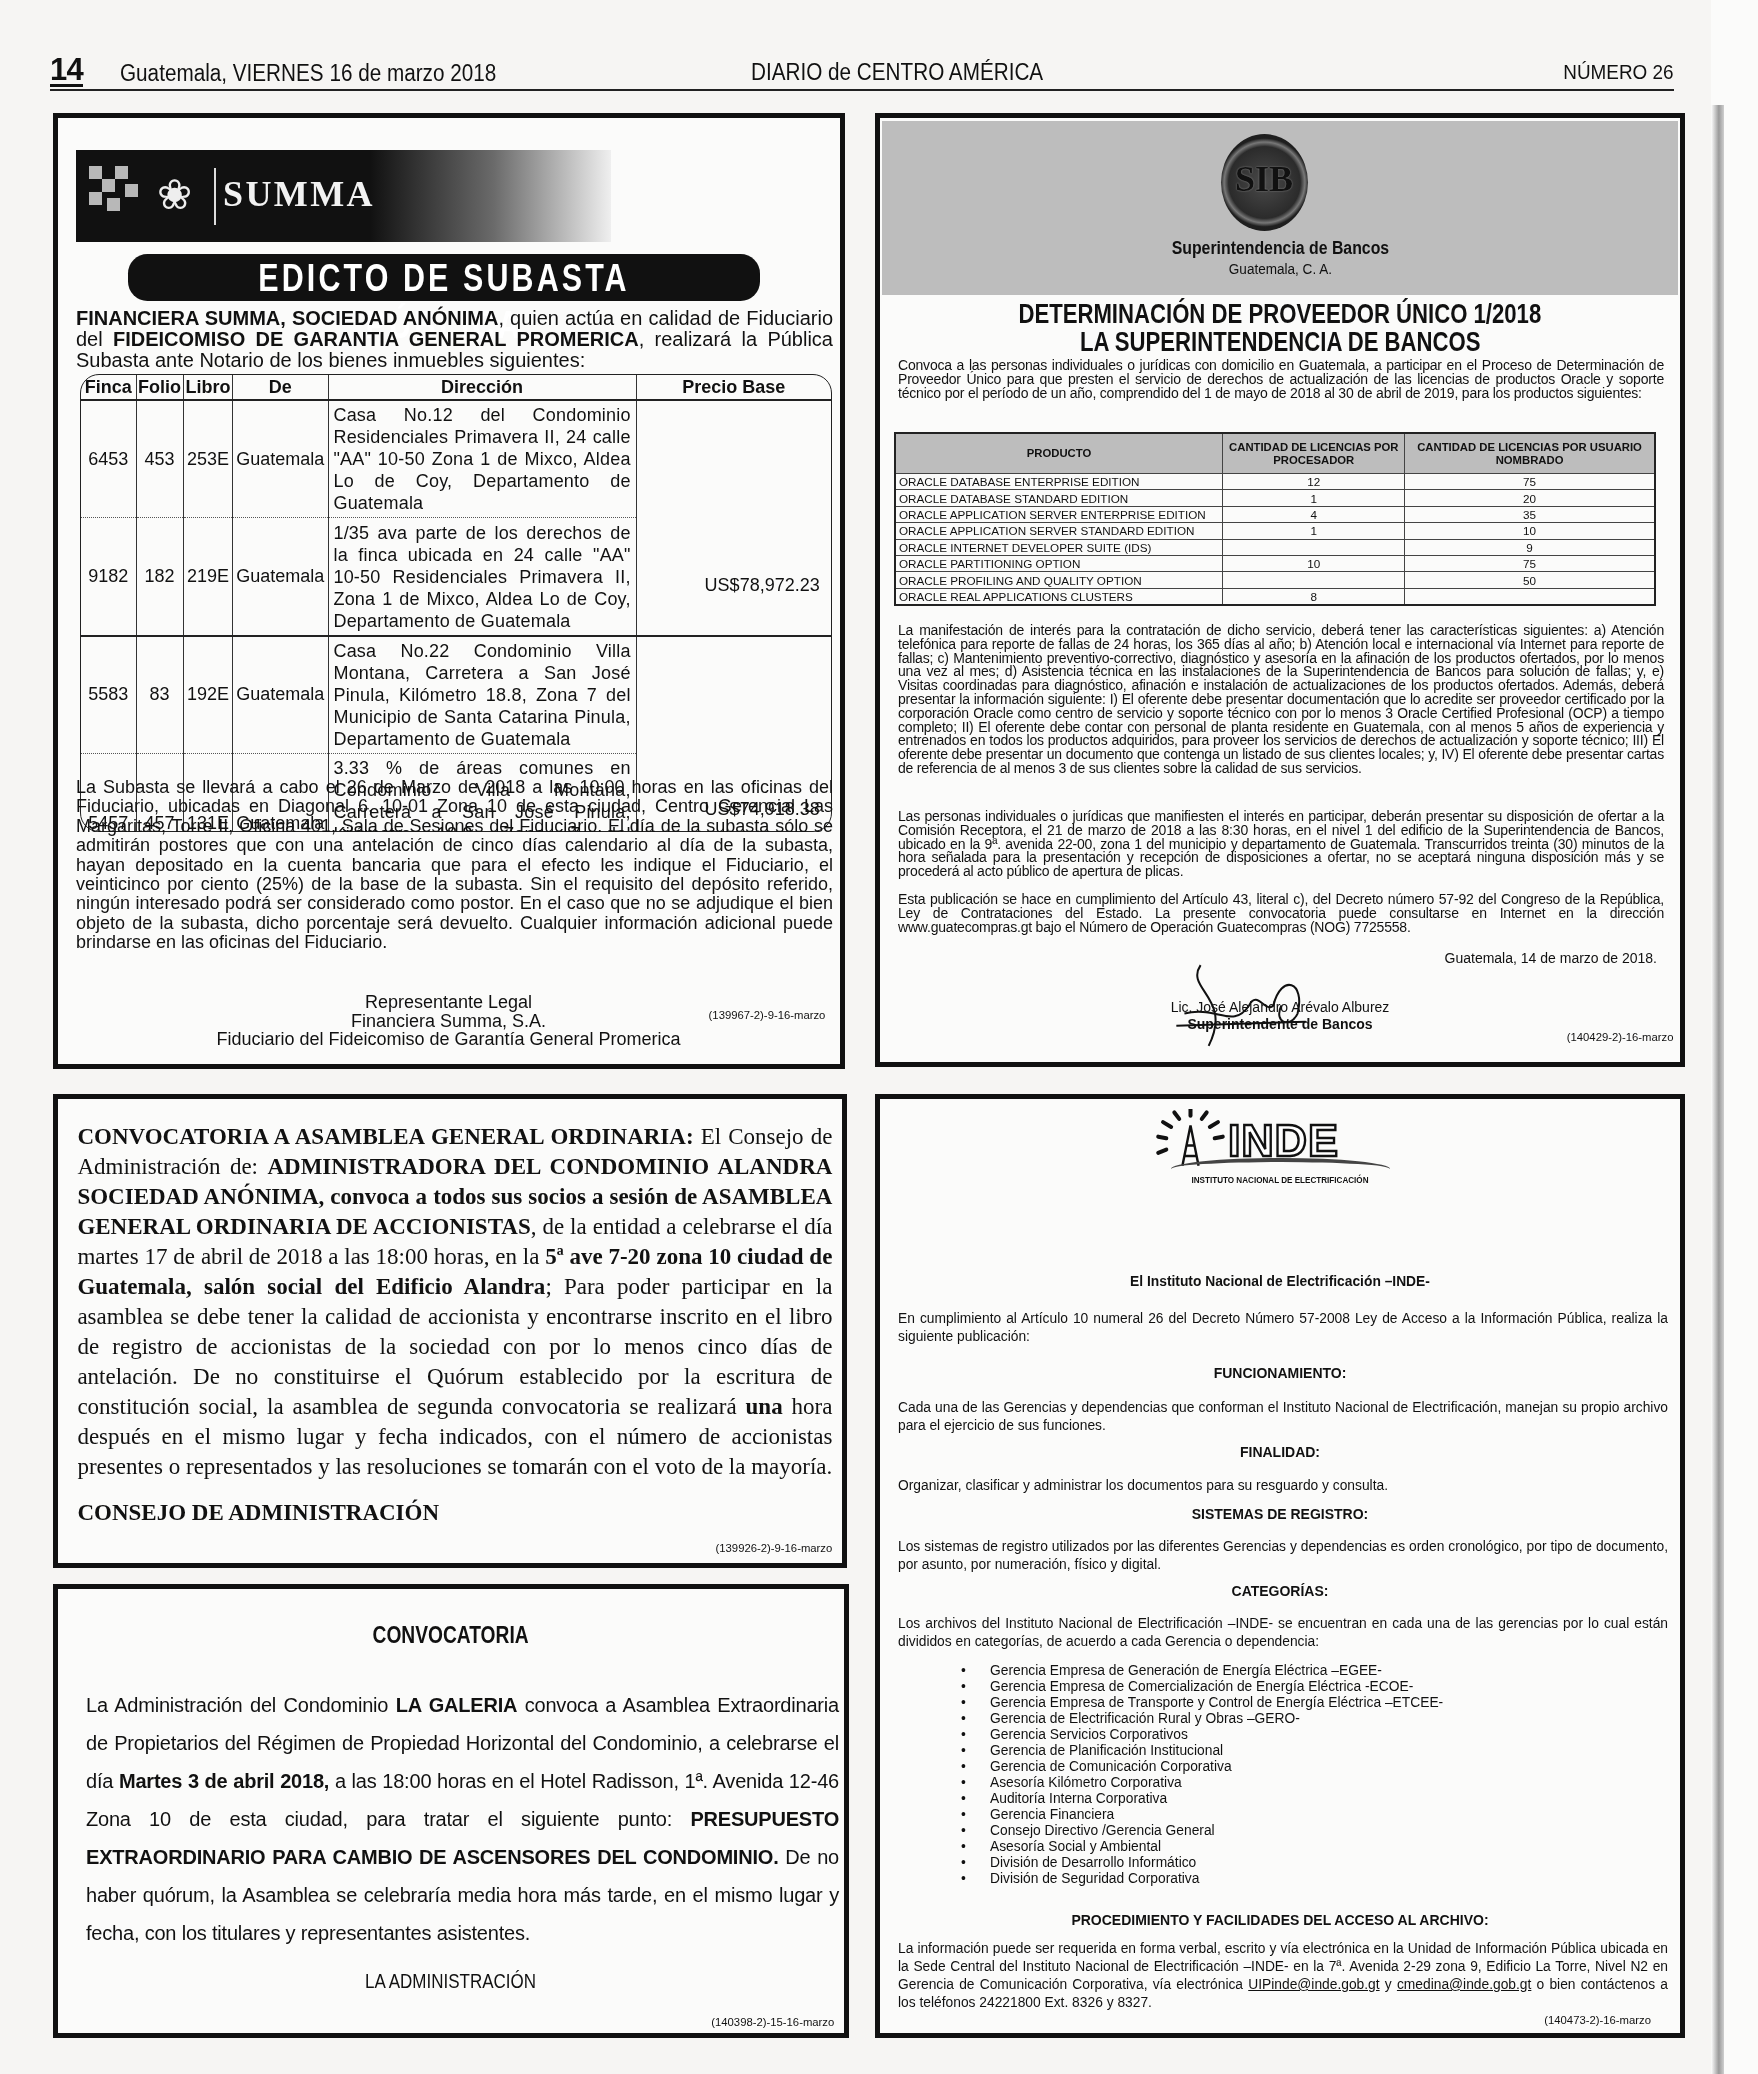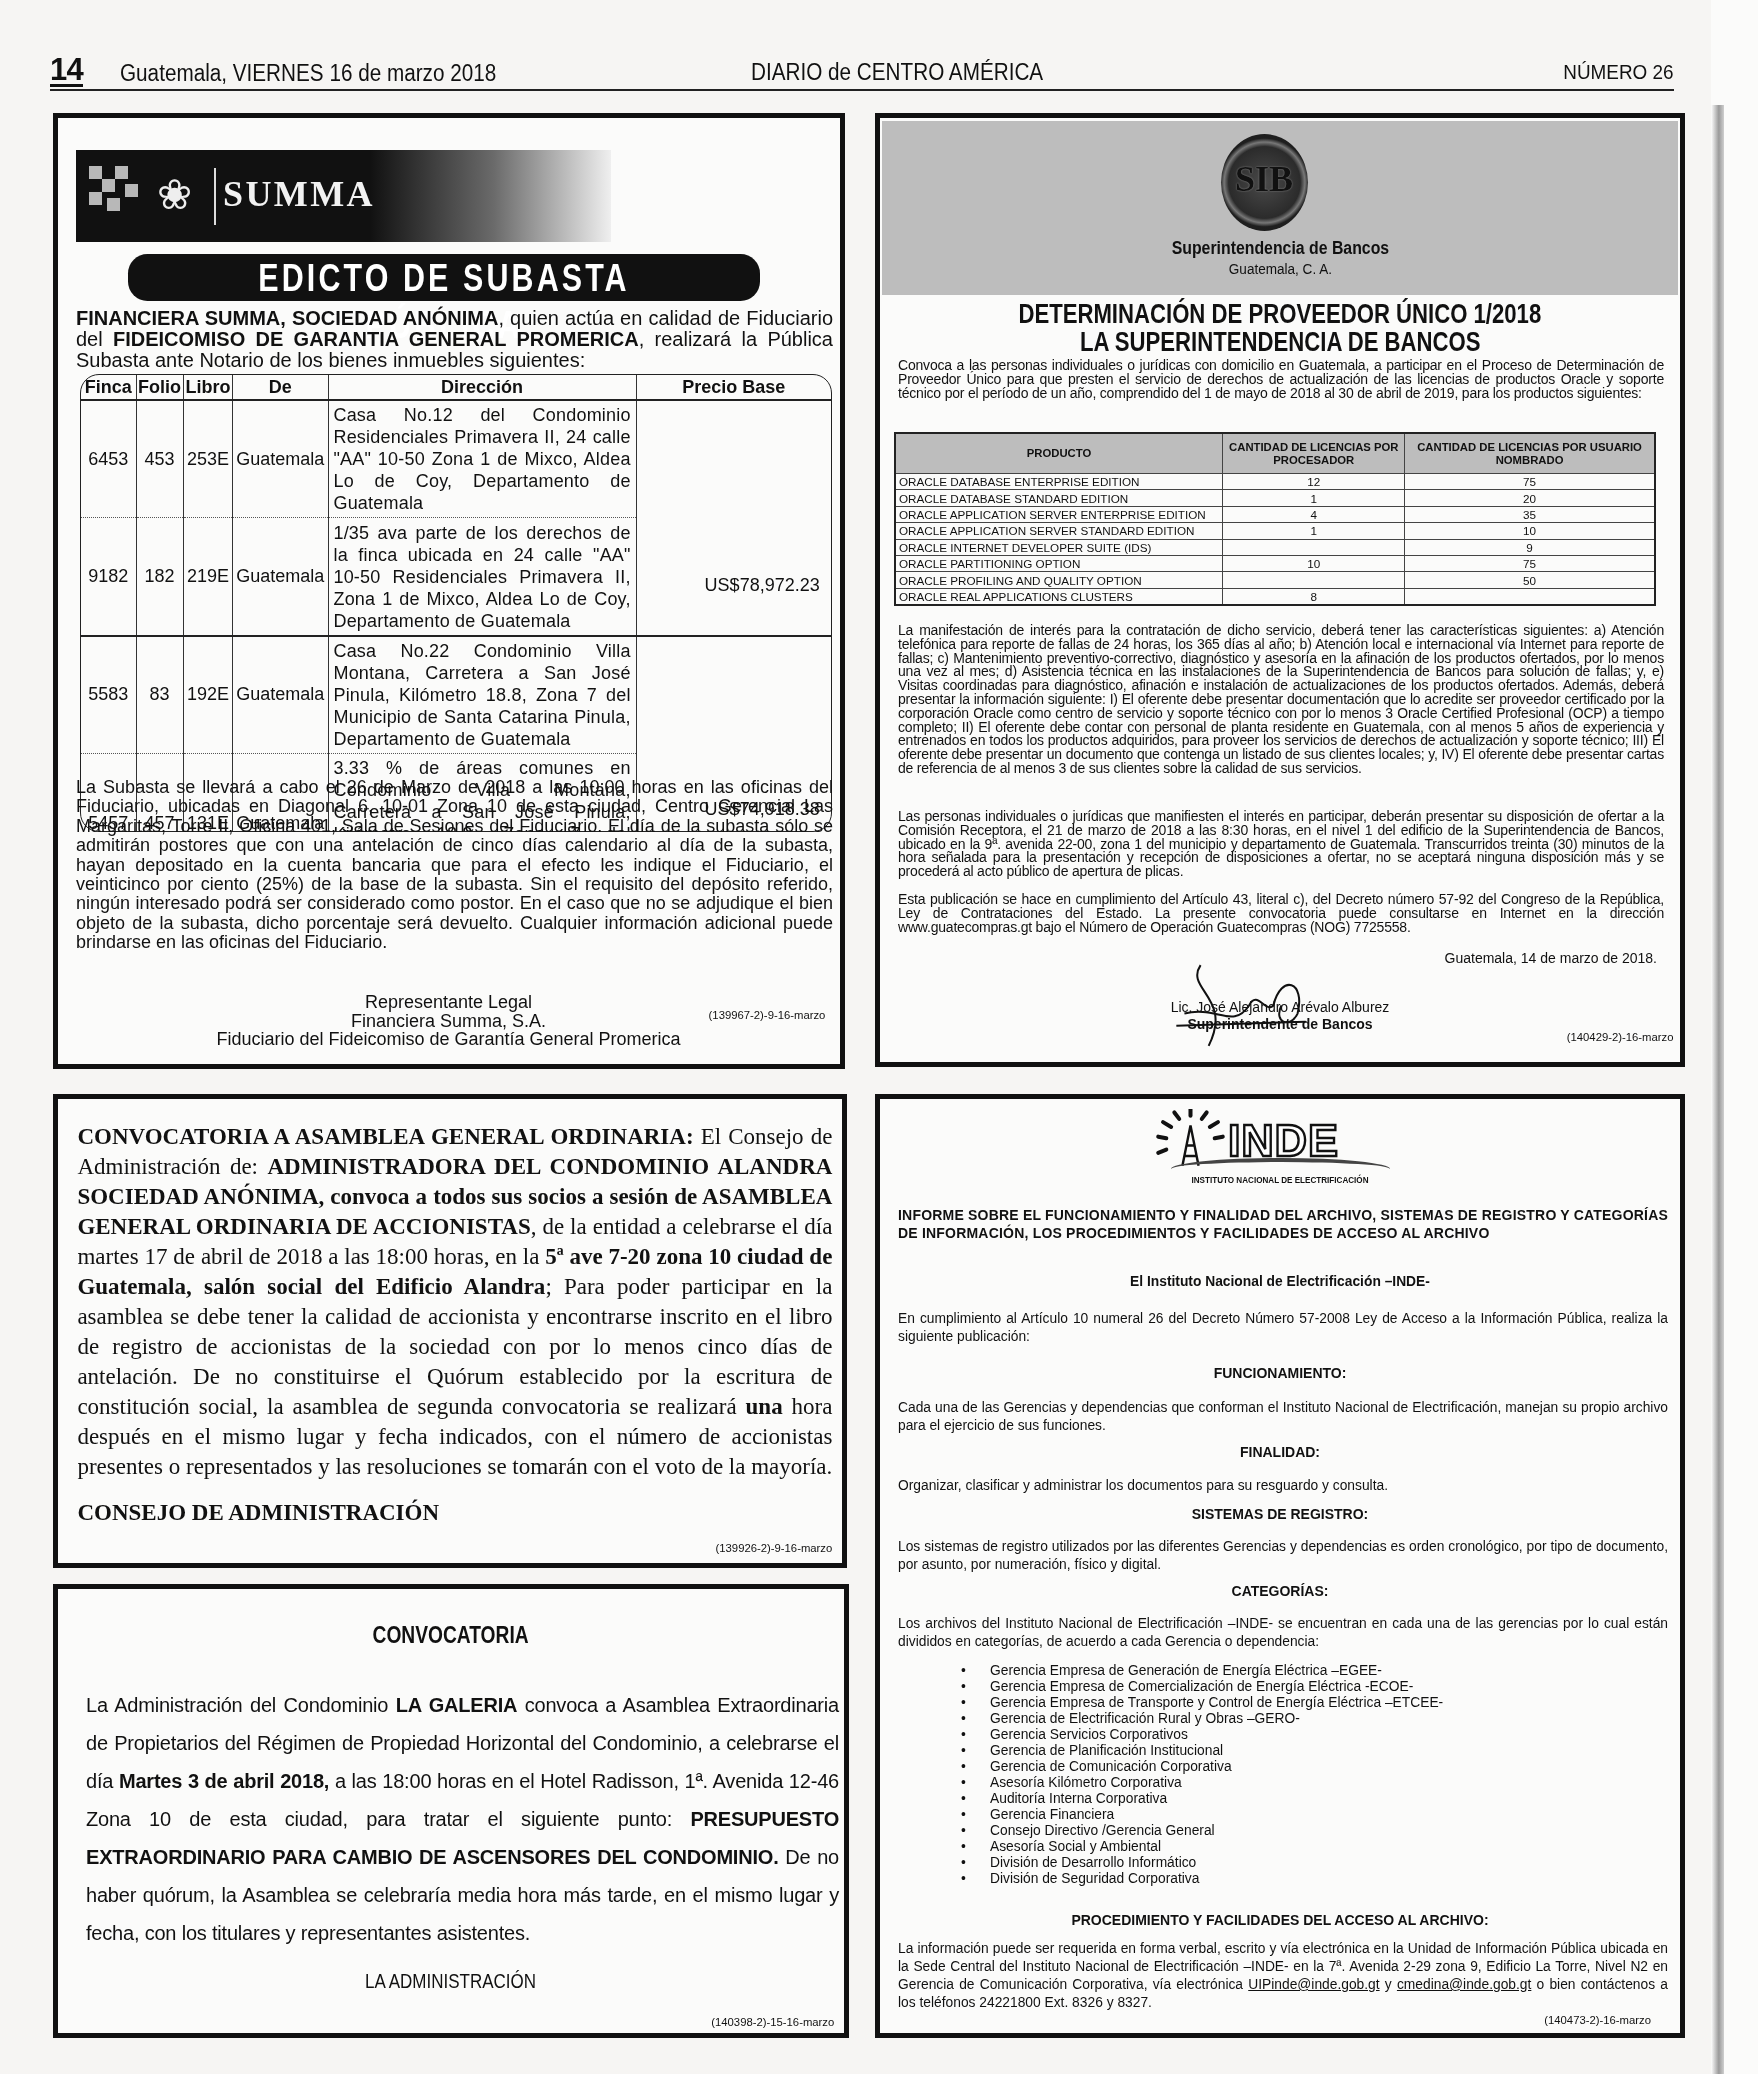--- a/index.html
+++ b/index.html
@@ -329,21 +329,20 @@
           <line x1="14" y1="36" x2="4" y2="34"></line>
         <line x1="74" y1="36" x2="84" y2="34"></line>
           <line x1="14" y1="50" x2="4" y2="54"></line>
       </g>
       <path d="M44 20 L34 70 M44 20 L54 70 M38 45 L50 45 M36 58 L52 58" stroke="#111" stroke-width="3" fill="none"></path>
     </svg>
     <div class="inde-logo-text">INDE</div>
     <div class="inde-swoosh"></div>
   </div>
   <div class="inde-sub">INSTITUTO NACIONAL DE ELECTRIFICACIÓN</div>
-  <div class="inde-title">INFORME SOBRE EL FUNCIONAMIENTO Y FINALIDAD DEL ARCHIVO, SISTEMAS DE REGISTRO Y CATEGORÍAS DE INFORMACIÓN, LOS PROCEDIMIENTOS Y FACILIDADES DE ACCESO AL ARCHIVO</div>
   <div class="inde-sub2">El Instituto Nacional de Electrificación –INDE-</div>
   <div class="inde-par" style="top:211px">En cumplimiento al Artículo 10 numeral 26 del Decreto Número 57-2008 Ley de Acceso a la Información Pública, realiza la siguiente publicación:</div>
 
   <div class="inde-sec" style="top:266px">FUNCIONAMIENTO:</div>
   <div class="inde-par" style="top:300px">Cada una de las Gerencias y dependencias que conforman el Instituto Nacional de Electrificación, manejan su propio archivo para el ejercicio de sus funciones.</div>
 
   <div class="inde-sec" style="top:345px">FINALIDAD:</div>
   <div class="inde-par" style="top:378px">Organizar, clasificar y administrar los documentos para su resguardo y consulta.</div>
 
   <div class="inde-sec" style="top:407px">SISTEMAS DE REGISTRO:</div>

